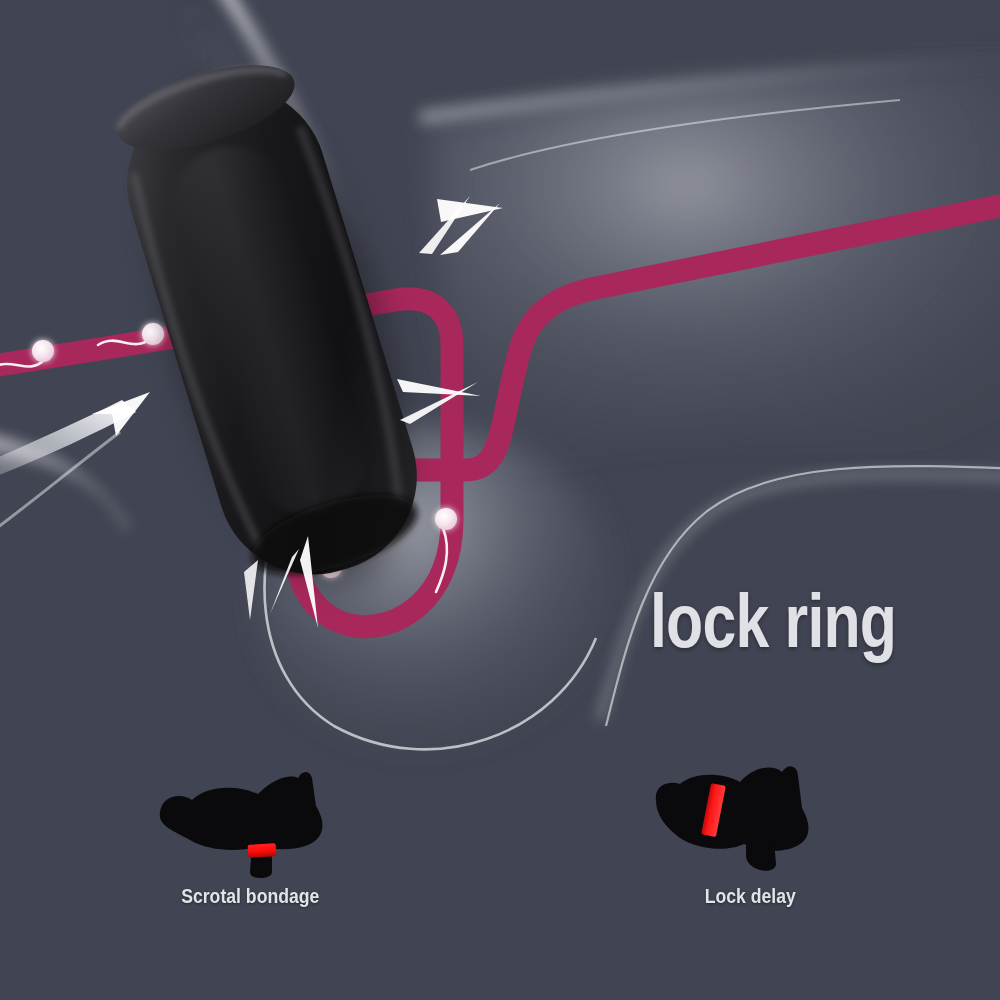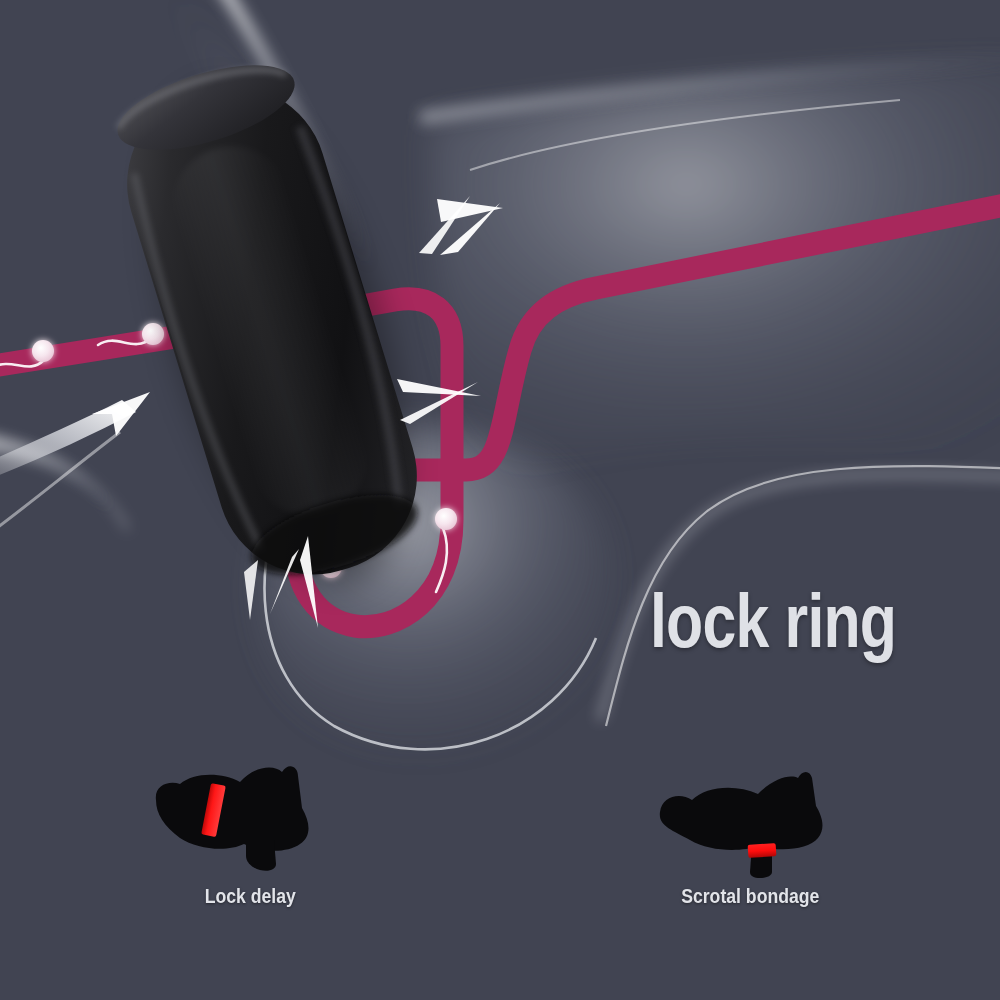--- a/index.html
+++ b/index.html
@@ -234,54 +234,54 @@
         <path d="M-35,472 C10,452 70,426 122,400 L136,412 C86,438 26,466 -30,486 Z" fill="url(#arrowGrad)"></path>
         <path d="M92,414 L150,392 L116,436 L112,414 Z" fill="#ffffff" opacity="0.96"></path>
         <path d="M-30,548 C20,512 70,470 120,432" stroke="#ffffff" stroke-width="3" fill="none" opacity="0.45"></path>
       </g>
     </g>
   </svg>
 
   <div id="headline">lock ring</div>
 
   <div id="features">
+
+    <div class="feature">
+      <svg class="feature-art" viewBox="0 0 220 120" aria-hidden="true">
+        <defs>
+          <linearGradient id="bandG1" x1="0" y1="0" x2="0" y2="1">
+            <stop offset="0%" stop-color="#ff2020"></stop>
+            <stop offset="50%" stop-color="#ff0d0d"></stop>
+            <stop offset="100%" stop-color="#b20707"></stop>
+          </linearGradient>
+        </defs>
+        <path d="M20,52 C22,36 40,32 52,40 C66,26 96,24 118,34 C134,18 150,14 158,18
+                 C162,10 170,10 172,18 L176,46 C182,56 186,68 178,78
+                 C168,90 140,92 118,86 C102,92 70,92 50,80 C32,70 18,66 20,52 Z" fill="#0a0a0c"></path>
+        <path d="M112,84 L132,84 L132,112 C132,116 126,118 120,118
+                 C114,118 110,116 110,112 Z" fill="#0a0a0c"></path>
+        <rect x="108" y="84" width="28" height="13" rx="2" fill="url(#bandG1)" transform="rotate(-4 122 90)"></rect>
+      </svg>
+      <div class="feature-label">Scrotal bondage</div>
+    </div>
 
     <div class="feature">
       <svg class="feature-art" viewBox="0 0 220 120" aria-hidden="true">
         <defs>
           <linearGradient id="bandG2" x1="0" y1="0" x2="1" y2="0">
             <stop offset="0%" stop-color="#c00808"></stop>
             <stop offset="35%" stop-color="#ff1717"></stop>
             <stop offset="100%" stop-color="#ff3b3b"></stop>
           </linearGradient>
         </defs>
         <path d="M16,40 C14,26 28,20 40,24 C54,12 82,12 100,22 C114,6 134,4 142,12
                  C148,2 158,6 158,16 L162,48 C170,62 172,76 160,84
                  C146,94 120,92 104,84 C88,92 58,90 40,78 C24,66 16,54 16,40 Z" fill="#0a0a0c"></path>
         <path d="M106,80 L134,80 L136,104 C136,110 128,112 120,110
                  C112,108 106,102 106,96 Z" fill="#0a0a0c"></path>
         <rect x="66" y="24" width="15" height="52" rx="2" fill="url(#bandG2)" transform="rotate(11 73 50)"></rect>
       </svg>
       <div class="feature-label">Lock delay</div>
     </div>
 
-    <div class="feature">
-      <svg class="feature-art" viewBox="0 0 220 120" aria-hidden="true">
-        <defs>
-          <linearGradient id="bandG1" x1="0" y1="0" x2="0" y2="1">
-            <stop offset="0%" stop-color="#ff2020"></stop>
-            <stop offset="50%" stop-color="#ff0d0d"></stop>
-            <stop offset="100%" stop-color="#b20707"></stop>
-          </linearGradient>
-        </defs>
-        <path d="M20,52 C22,36 40,32 52,40 C66,26 96,24 118,34 C134,18 150,14 158,18
-                 C162,10 170,10 172,18 L176,46 C182,56 186,68 178,78
-                 C168,90 140,92 118,86 C102,92 70,92 50,80 C32,70 18,66 20,52 Z" fill="#0a0a0c"></path>
-        <path d="M112,84 L132,84 L132,112 C132,116 126,118 120,118
-                 C114,118 110,116 110,112 Z" fill="#0a0a0c"></path>
-        <rect x="108" y="84" width="28" height="13" rx="2" fill="url(#bandG1)" transform="rotate(-4 122 90)"></rect>
-      </svg>
-      <div class="feature-label">Scrotal bondage</div>
-    </div>
-
 
   </div>
 </div>
 
 </body></html>

